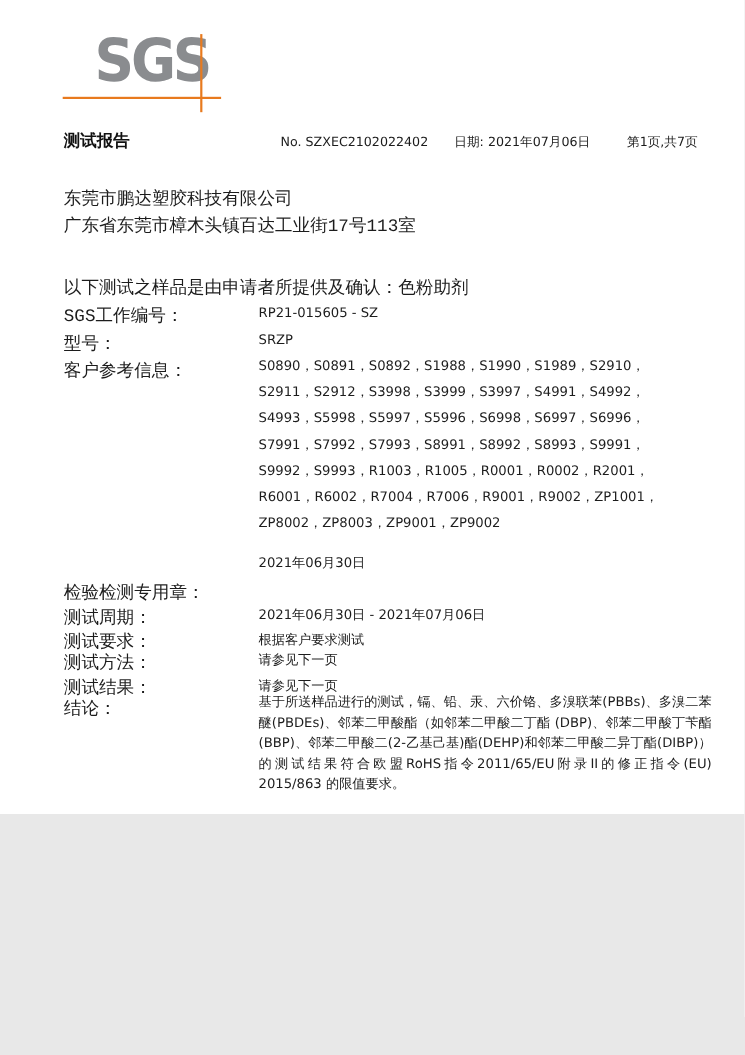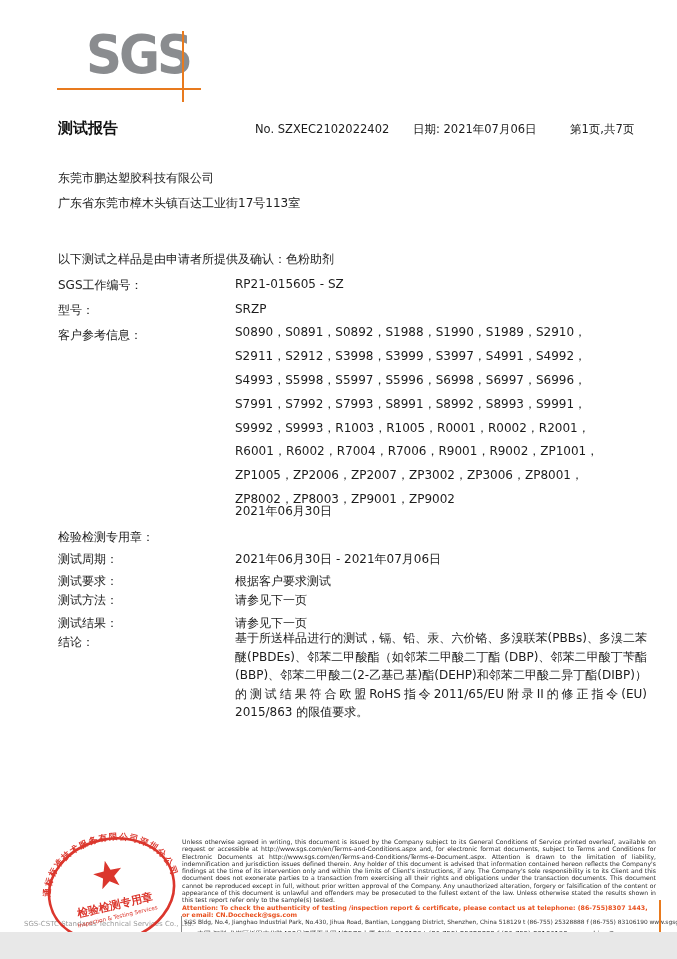--- a/index.html
+++ b/index.html
@@ -1,29 +1,29 @@
 <!DOCTYPE html>
 <html><head>
 <meta charset="utf-8">
 <style>
   html,body{margin:0;padding:0;background:#e8e8e8;}
   .page{
-    position:relative;width:677px;height:932px;margin:0 auto;background:#ffffff;
+    position:relative;width:677px;height:740px;margin:0 auto;background:#ffffff;
     font-family:"DejaVu Sans","Liberation Sans",sans-serif;color:#1c1c1c;overflow:hidden;
   }
   
   .logo-text{position:absolute;left:86px;top:30px;font-size:50px;font-weight:bold;
     color:#8a8c8f;letter-spacing:-3px;line-height:1;transform:scaleY(1.08);}
   .logo-hline{position:absolute;left:57px;top:88px;width:144px;height:2px;background:#e87a1e;}
   .logo-vline{position:absolute;left:182px;top:31px;width:2px;height:71px;background:#e87a1e;}
   
   .doc-title{position:absolute;left:58px;top:119px;font-size:15px;font-weight:bold;color:#111;}
   .hdr{position:absolute;top:122px;font-size:11.5px;color:#1c1c1c;}
   
-  .lbl{position:absolute;left:58px;font-size:12px;color:#1c1c1c;white-space:nowrap;}
+  .lbl{position:absolute;left:58px;font-size:16px;color:#1c1c1c;white-space:nowrap;font-family:Liberation Mono, monospace;}
   .val{position:absolute;left:235px;font-size:12px;color:#1c1c1c;white-space:nowrap;}
   .refs{position:absolute;left:235px;top:321px;font-size:12px;color:#1c1c1c;}
   .refs div{height:23.9px;line-height:23.9px;white-space:nowrap;}
   .conclusion-text{position:absolute;left:235px;top:629px;width:412px;font-size:12px;
     line-height:18.6px;color:#1c1c1c;text-align:justify;}
   
   .legal{position:absolute;left:182px;top:838px;width:474px;font-size:6.15px;line-height:7.25px;
     color:#2b2b2b;text-align:justify;}
   .attention{position:absolute;left:182px;top:904px;width:474px;font-size:6.3px;line-height:7px;
     color:#e8511f;font-weight:bold;}
@@ -67,21 +67,20 @@
   <div class="val" style="top:302px;">SRZP</div>
 
   <div class="lbl" style="top:327px;">客户参考信息：</div>
   <div class="refs">
     <div>S0890，S0891，S0892，S1988，S1990，S1989，S2910，</div>
     <div>S2911，S2912，S3998，S3999，S3997，S4991，S4992，</div>
     <div>S4993，S5998，S5997，S5996，S6998，S6997，S6996，</div>
     <div>S7991，S7992，S7993，S8991，S8992，S8993，S9991，</div>
     <div>S9992，S9993，R1003，R1005，R0001，R0002，R2001，</div>
     <div>R6001，R6002，R7004，R7006，R9001，R9002，ZP1001，</div>
-    <div>ZP1005，ZP2006，ZP2007，ZP3002，ZP3006，ZP8001，</div>
     <div>ZP8002，ZP8003，ZP9001，ZP9002</div>
   </div>
 
   <div class="lbl" style="top:529px;">检验检测专用章：</div>
   <div class="val" style="top:503px;">2021年06月30日</div>
 
   <div class="lbl" style="top:551px;">测试周期：</div>
   <div class="val" style="top:551px;">2021年06月30日 - 2021年07月06日</div>
 
   <div class="lbl" style="top:573px;">测试要求：</div>

